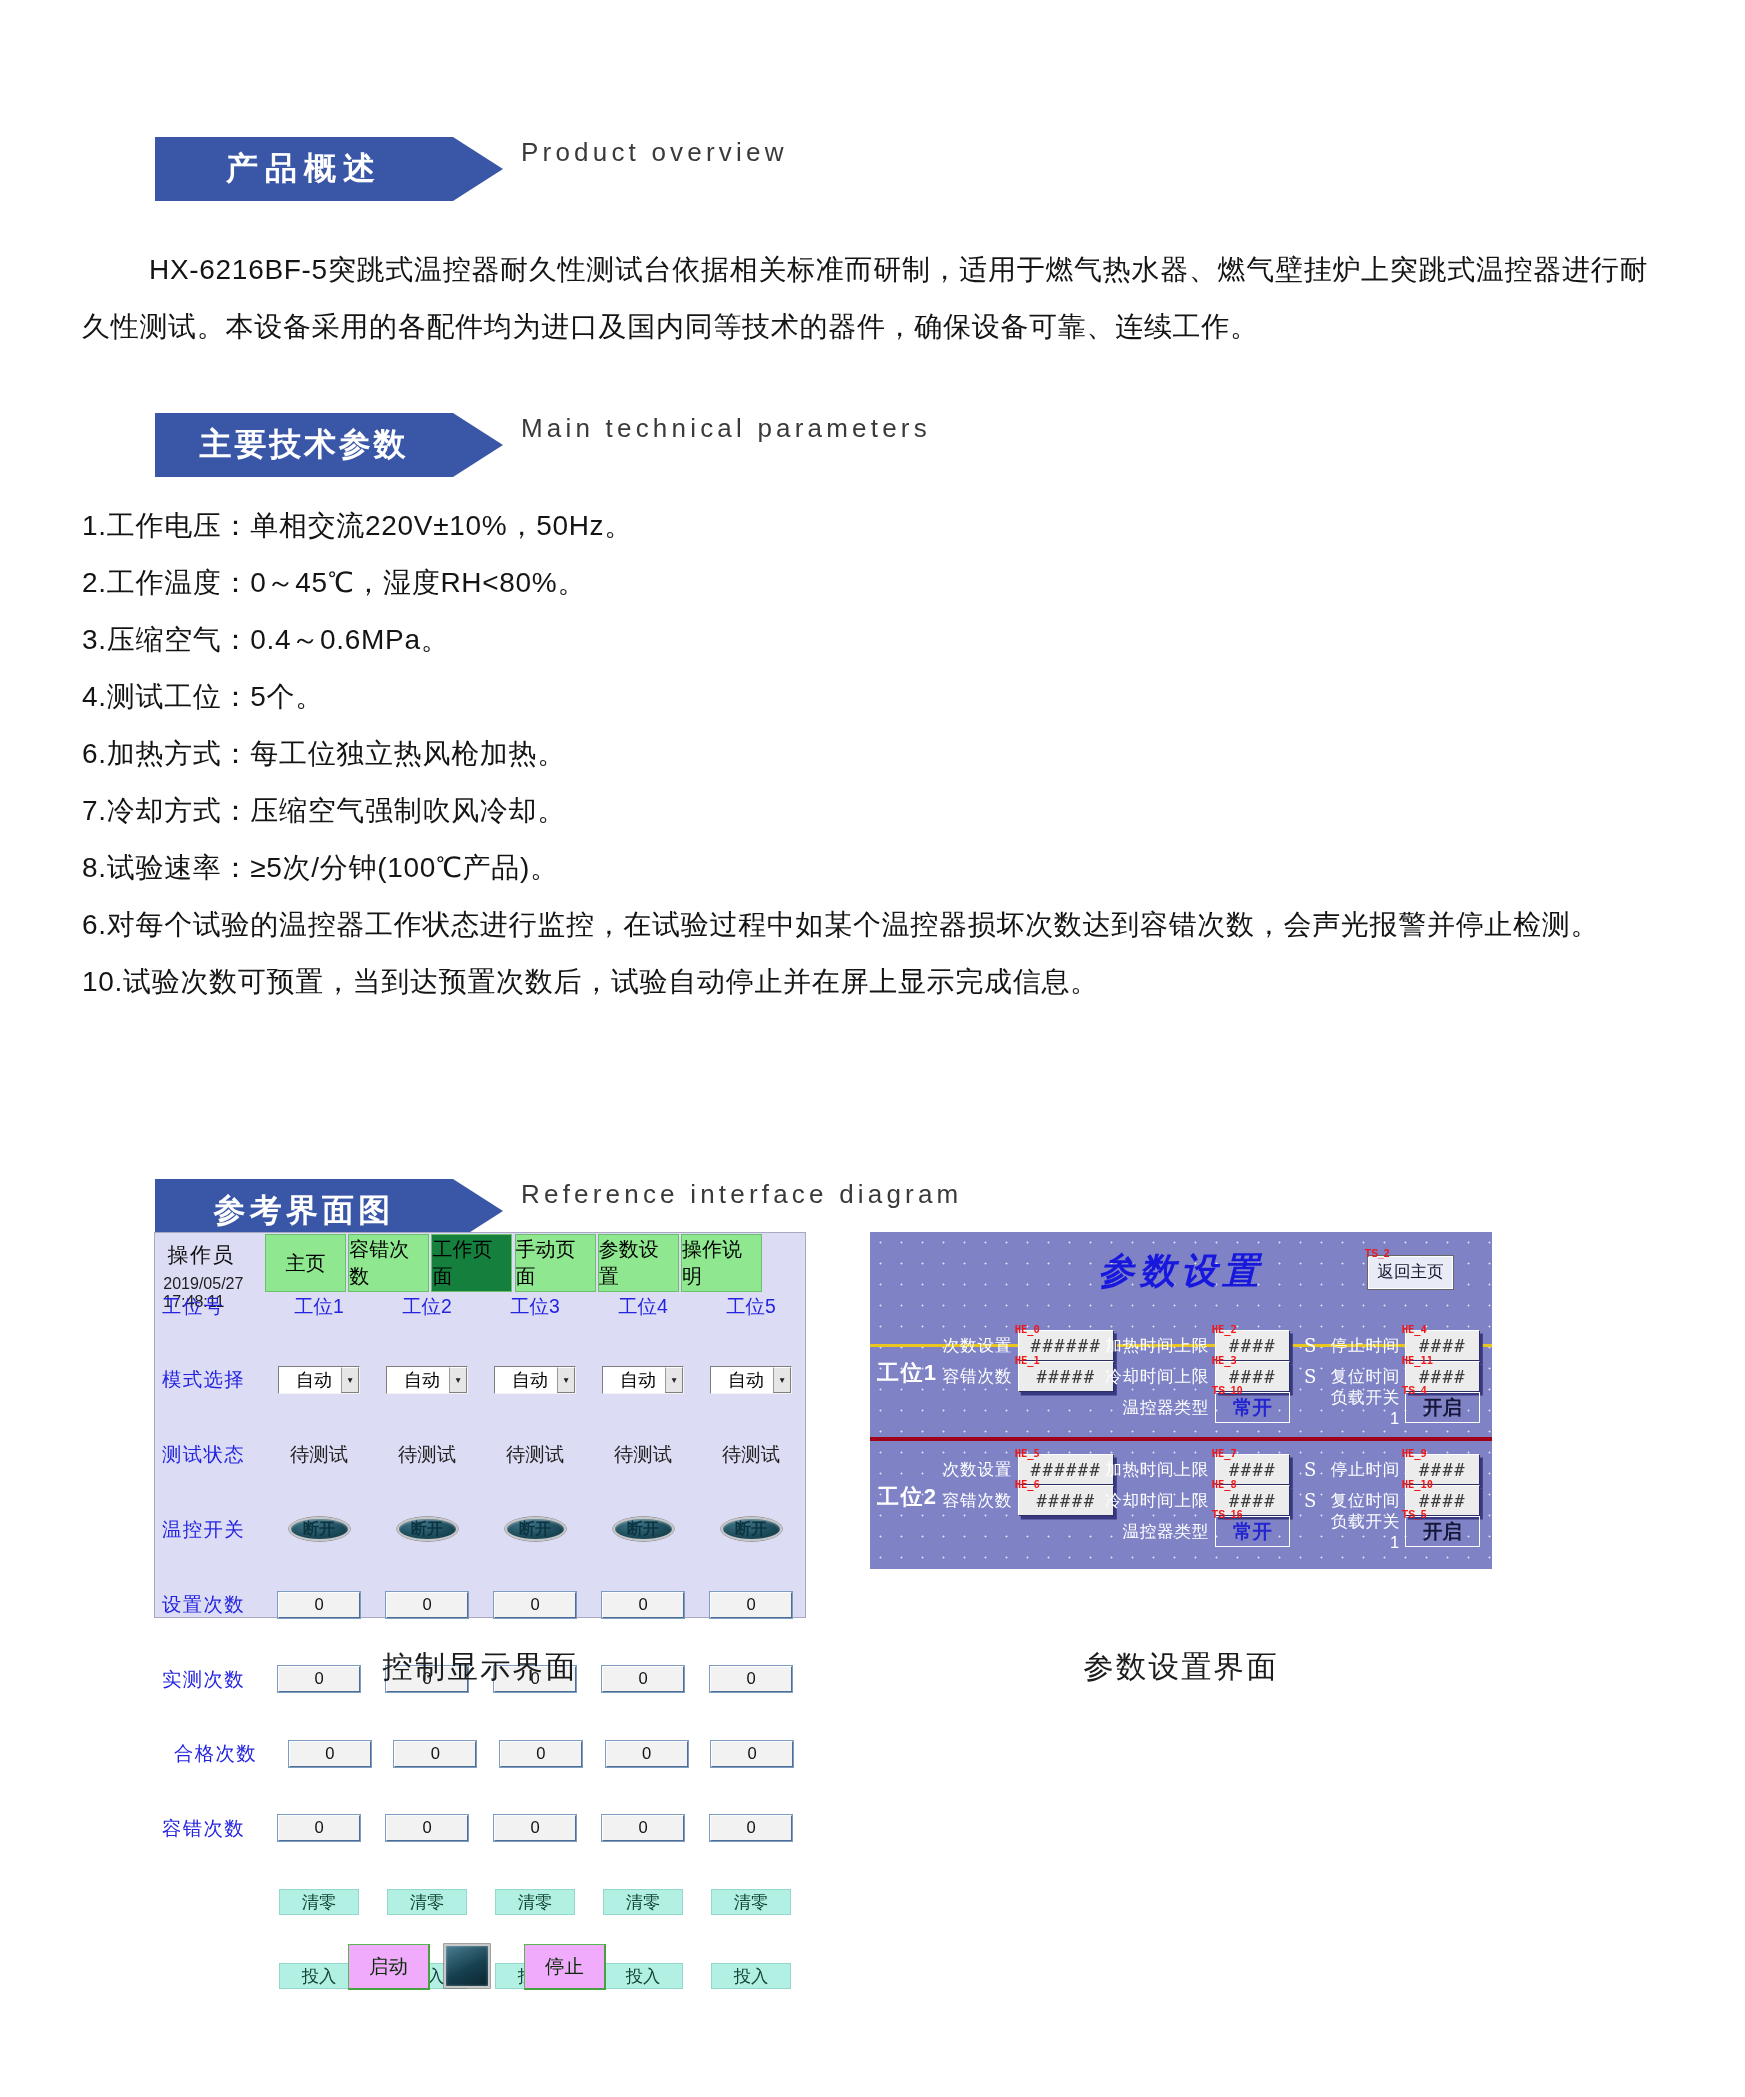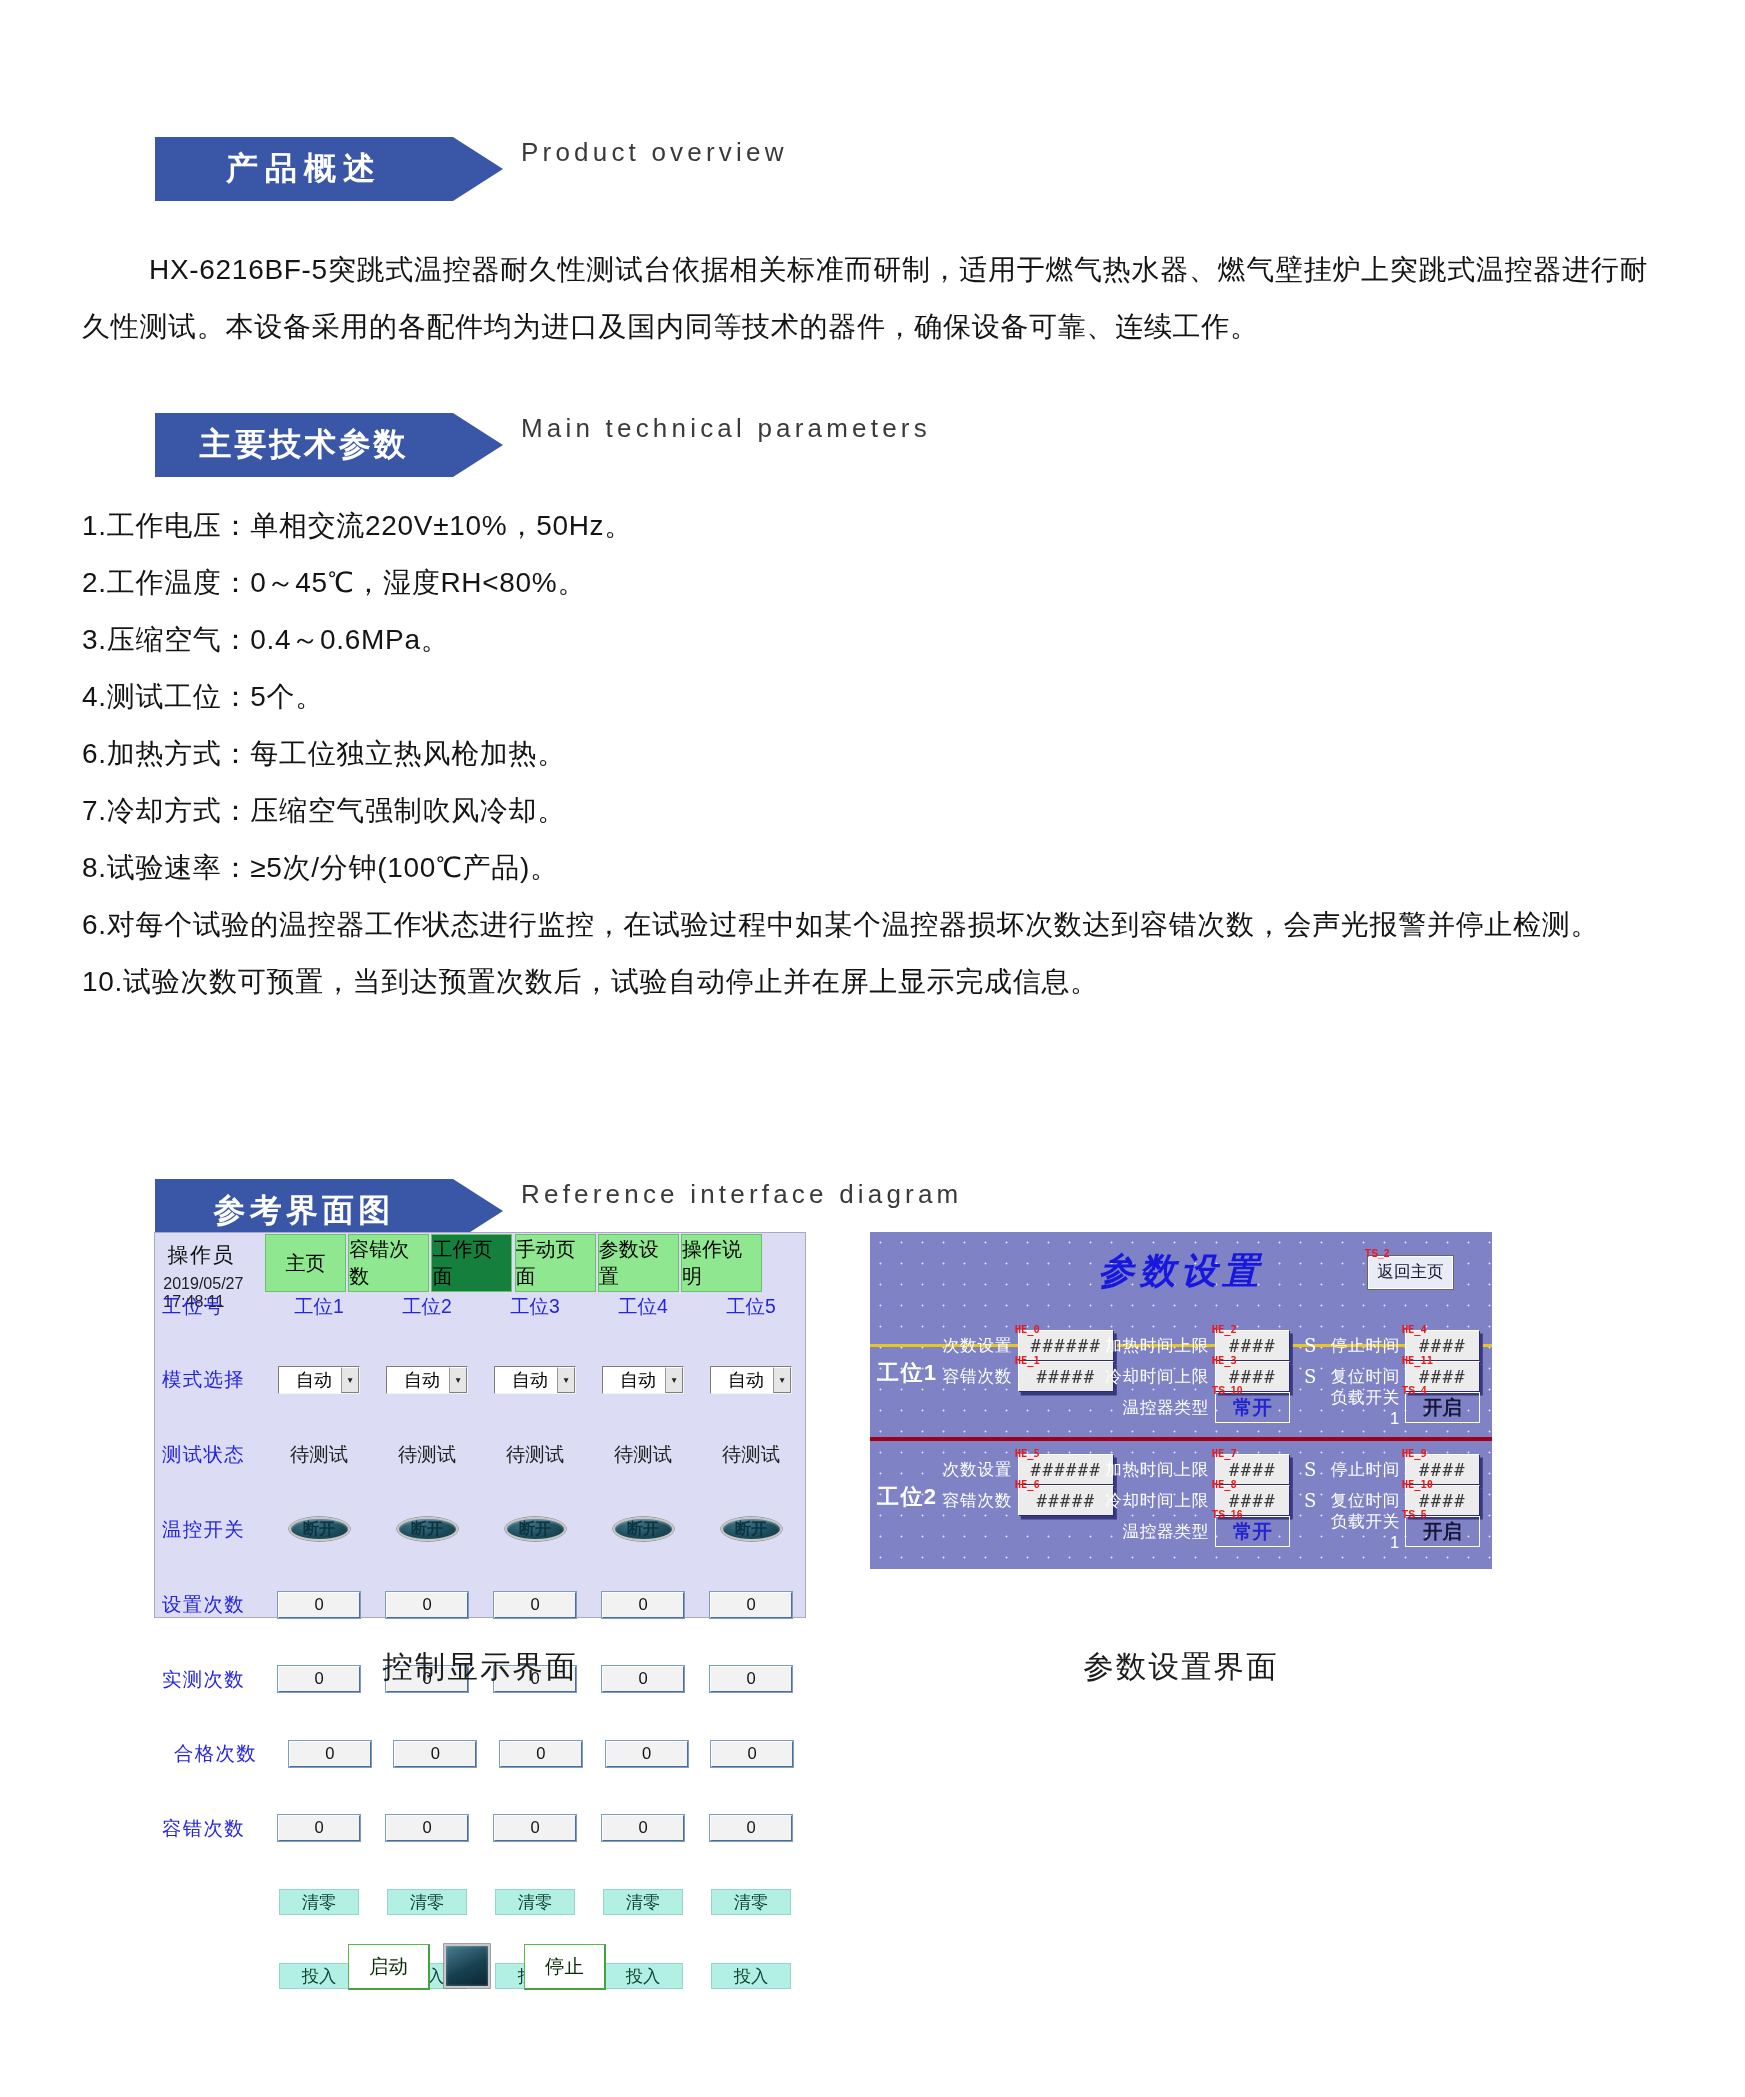--- a/index.html
+++ b/index.html
@@ -55,21 +55,21 @@
     border:2.1px solid #c6c6c6; box-shadow:0 0 0 0.7px #8a8a8a, inset 0 1.4px 2.1px rgba(255,255,255,.35);
     display:flex; align-items:center; justify-content:center;
     font-size:16px; color:#0b3340; font-weight:bold; cursor:pointer; }
   .count-box { width:82px; height:26px; background:#f2f2f2;
     border:1.4px solid; border-color:#fbfdff #4d6e96 #4d6e96 #fbfdff;
     outline:1.4px solid #7d9cc0; display:flex; align-items:center; justify-content:center;
     font-size:16.6px; color:#111; }
   .cyan-btn { width:80px; height:26px; background:#b2f0e4; border:0.7px solid #93d8ca;
     display:flex; align-items:center; justify-content:center; font-size:17.3px; color:#143; cursor:pointer; }
   .cp-bottom { position:relative; height:49px; }
-  .green-btn { position:absolute; bottom:2.8px; width:82px; height:46px; background:#ffffff;
+  .green-btn { position:absolute; bottom:2.8px; width:82px; height:46px; background:#f0abfc;
     border:0.7px solid #57b84d; border-right:2.1px solid #49a040; border-bottom:2.1px solid #49a040;
     display:flex; align-items:center; justify-content:center; font-size:19.4px; color:#0b2b08; cursor:pointer; }
   .btn-start { left:193px; }
   .btn-stop { left:369px; }
   .screen-btn { position:absolute; bottom:4.2px; left:289px; width:46px; height:44px;
     background:linear-gradient(155deg,#4a7d92 0%, #17404f 55%, #0a2530 100%);
     border:2.8px solid #c8c8c8; box-shadow:0 0 0 0.7px #777, inset 0 0 2.8px rgba(255,255,255,.4); cursor:pointer; }
 
   
   .panel-right { position:absolute; left:870px; top:1232px; width:622px; height:337px;

